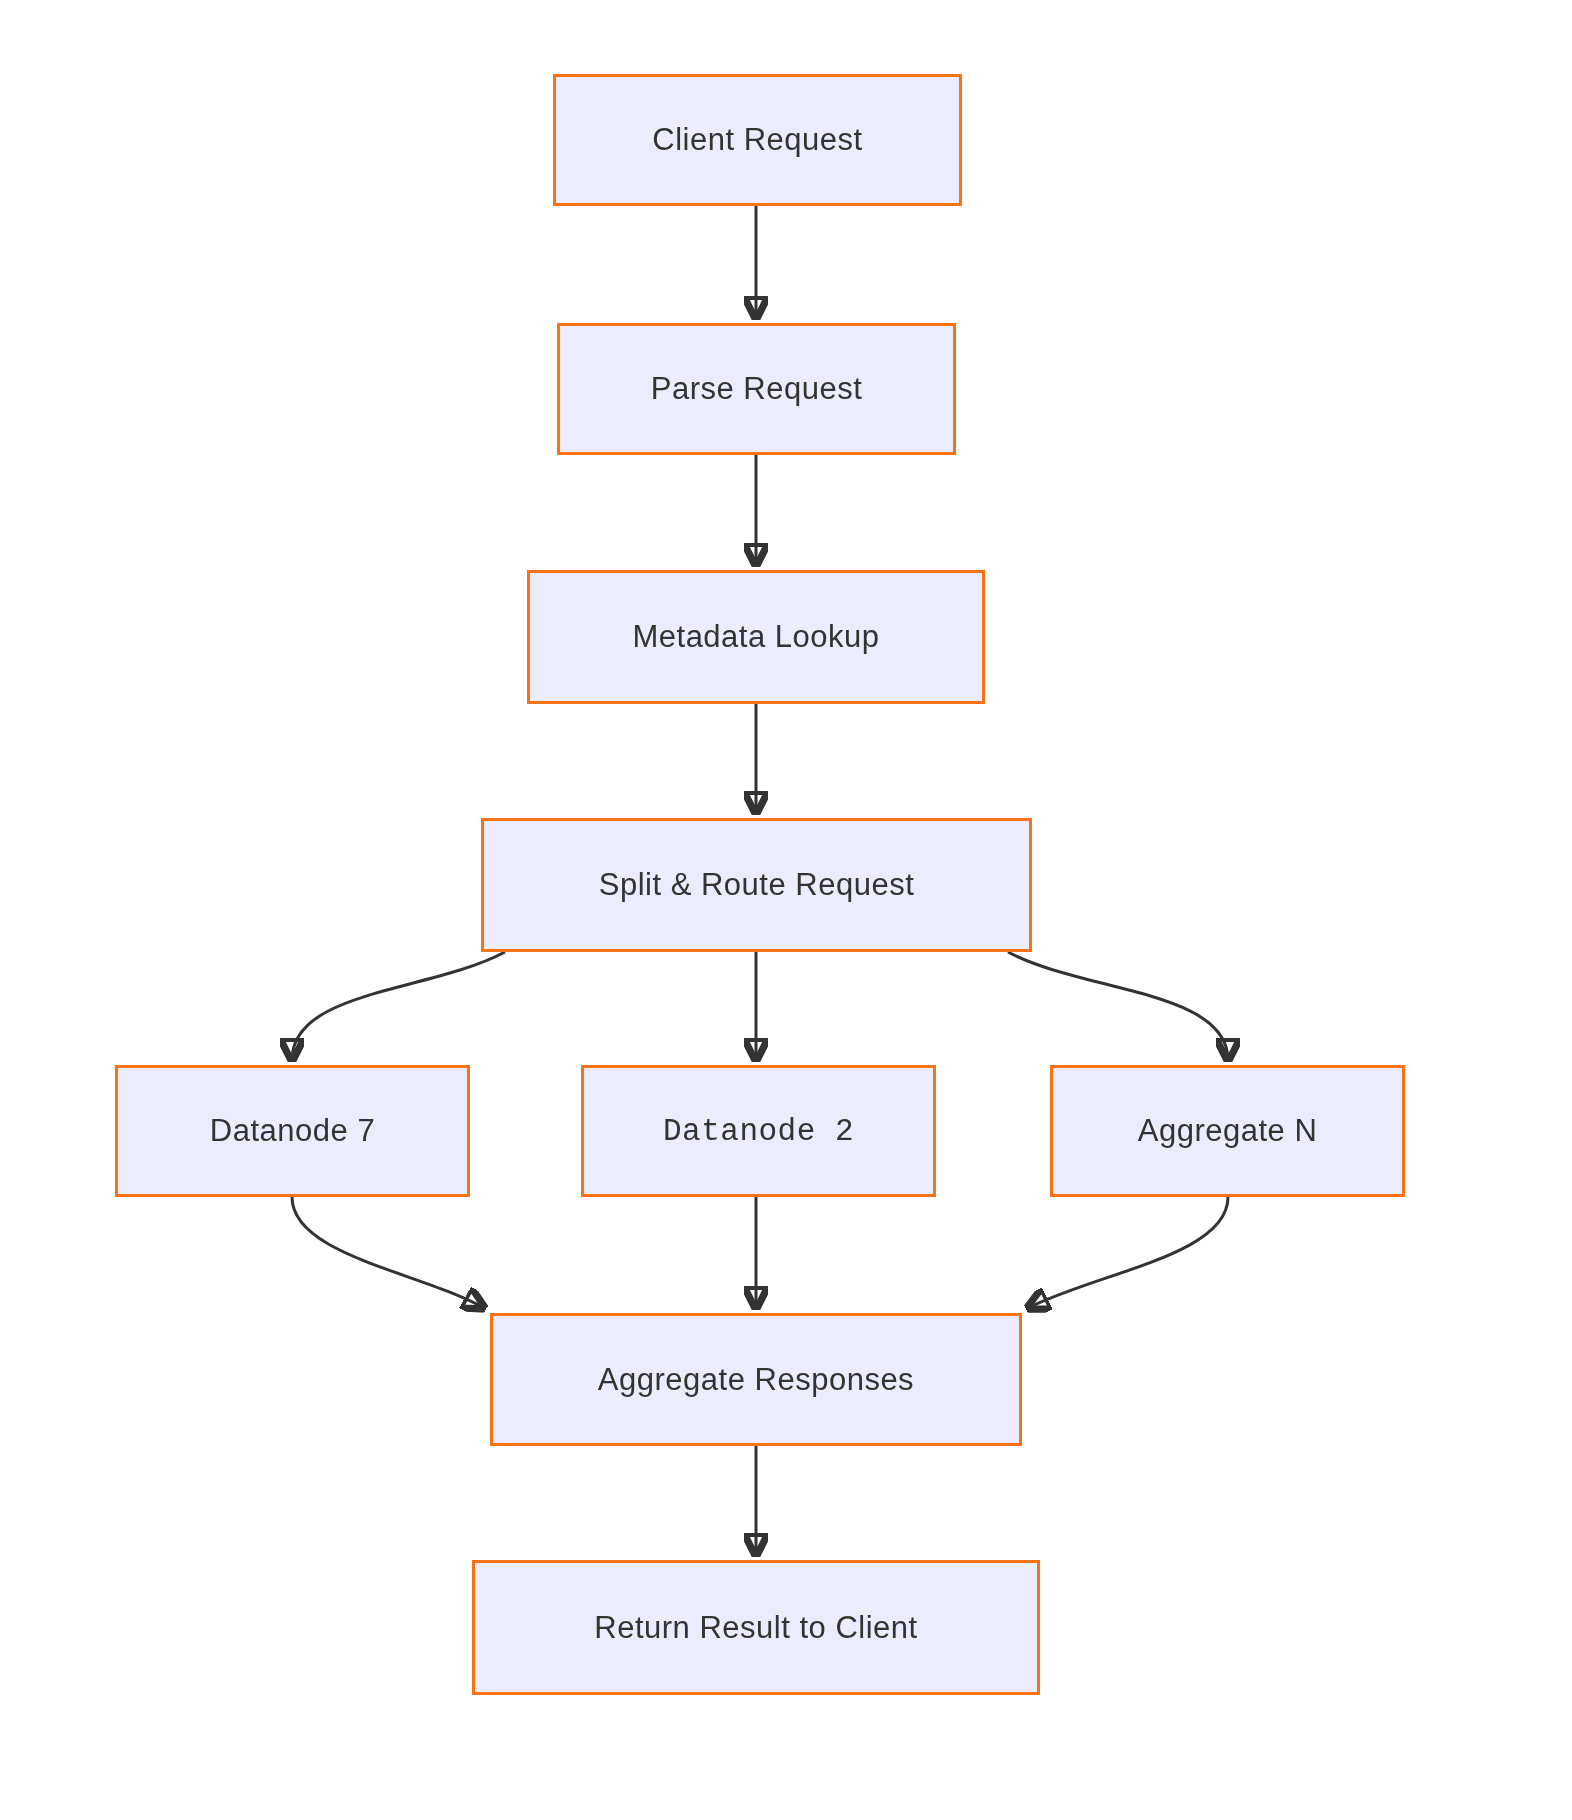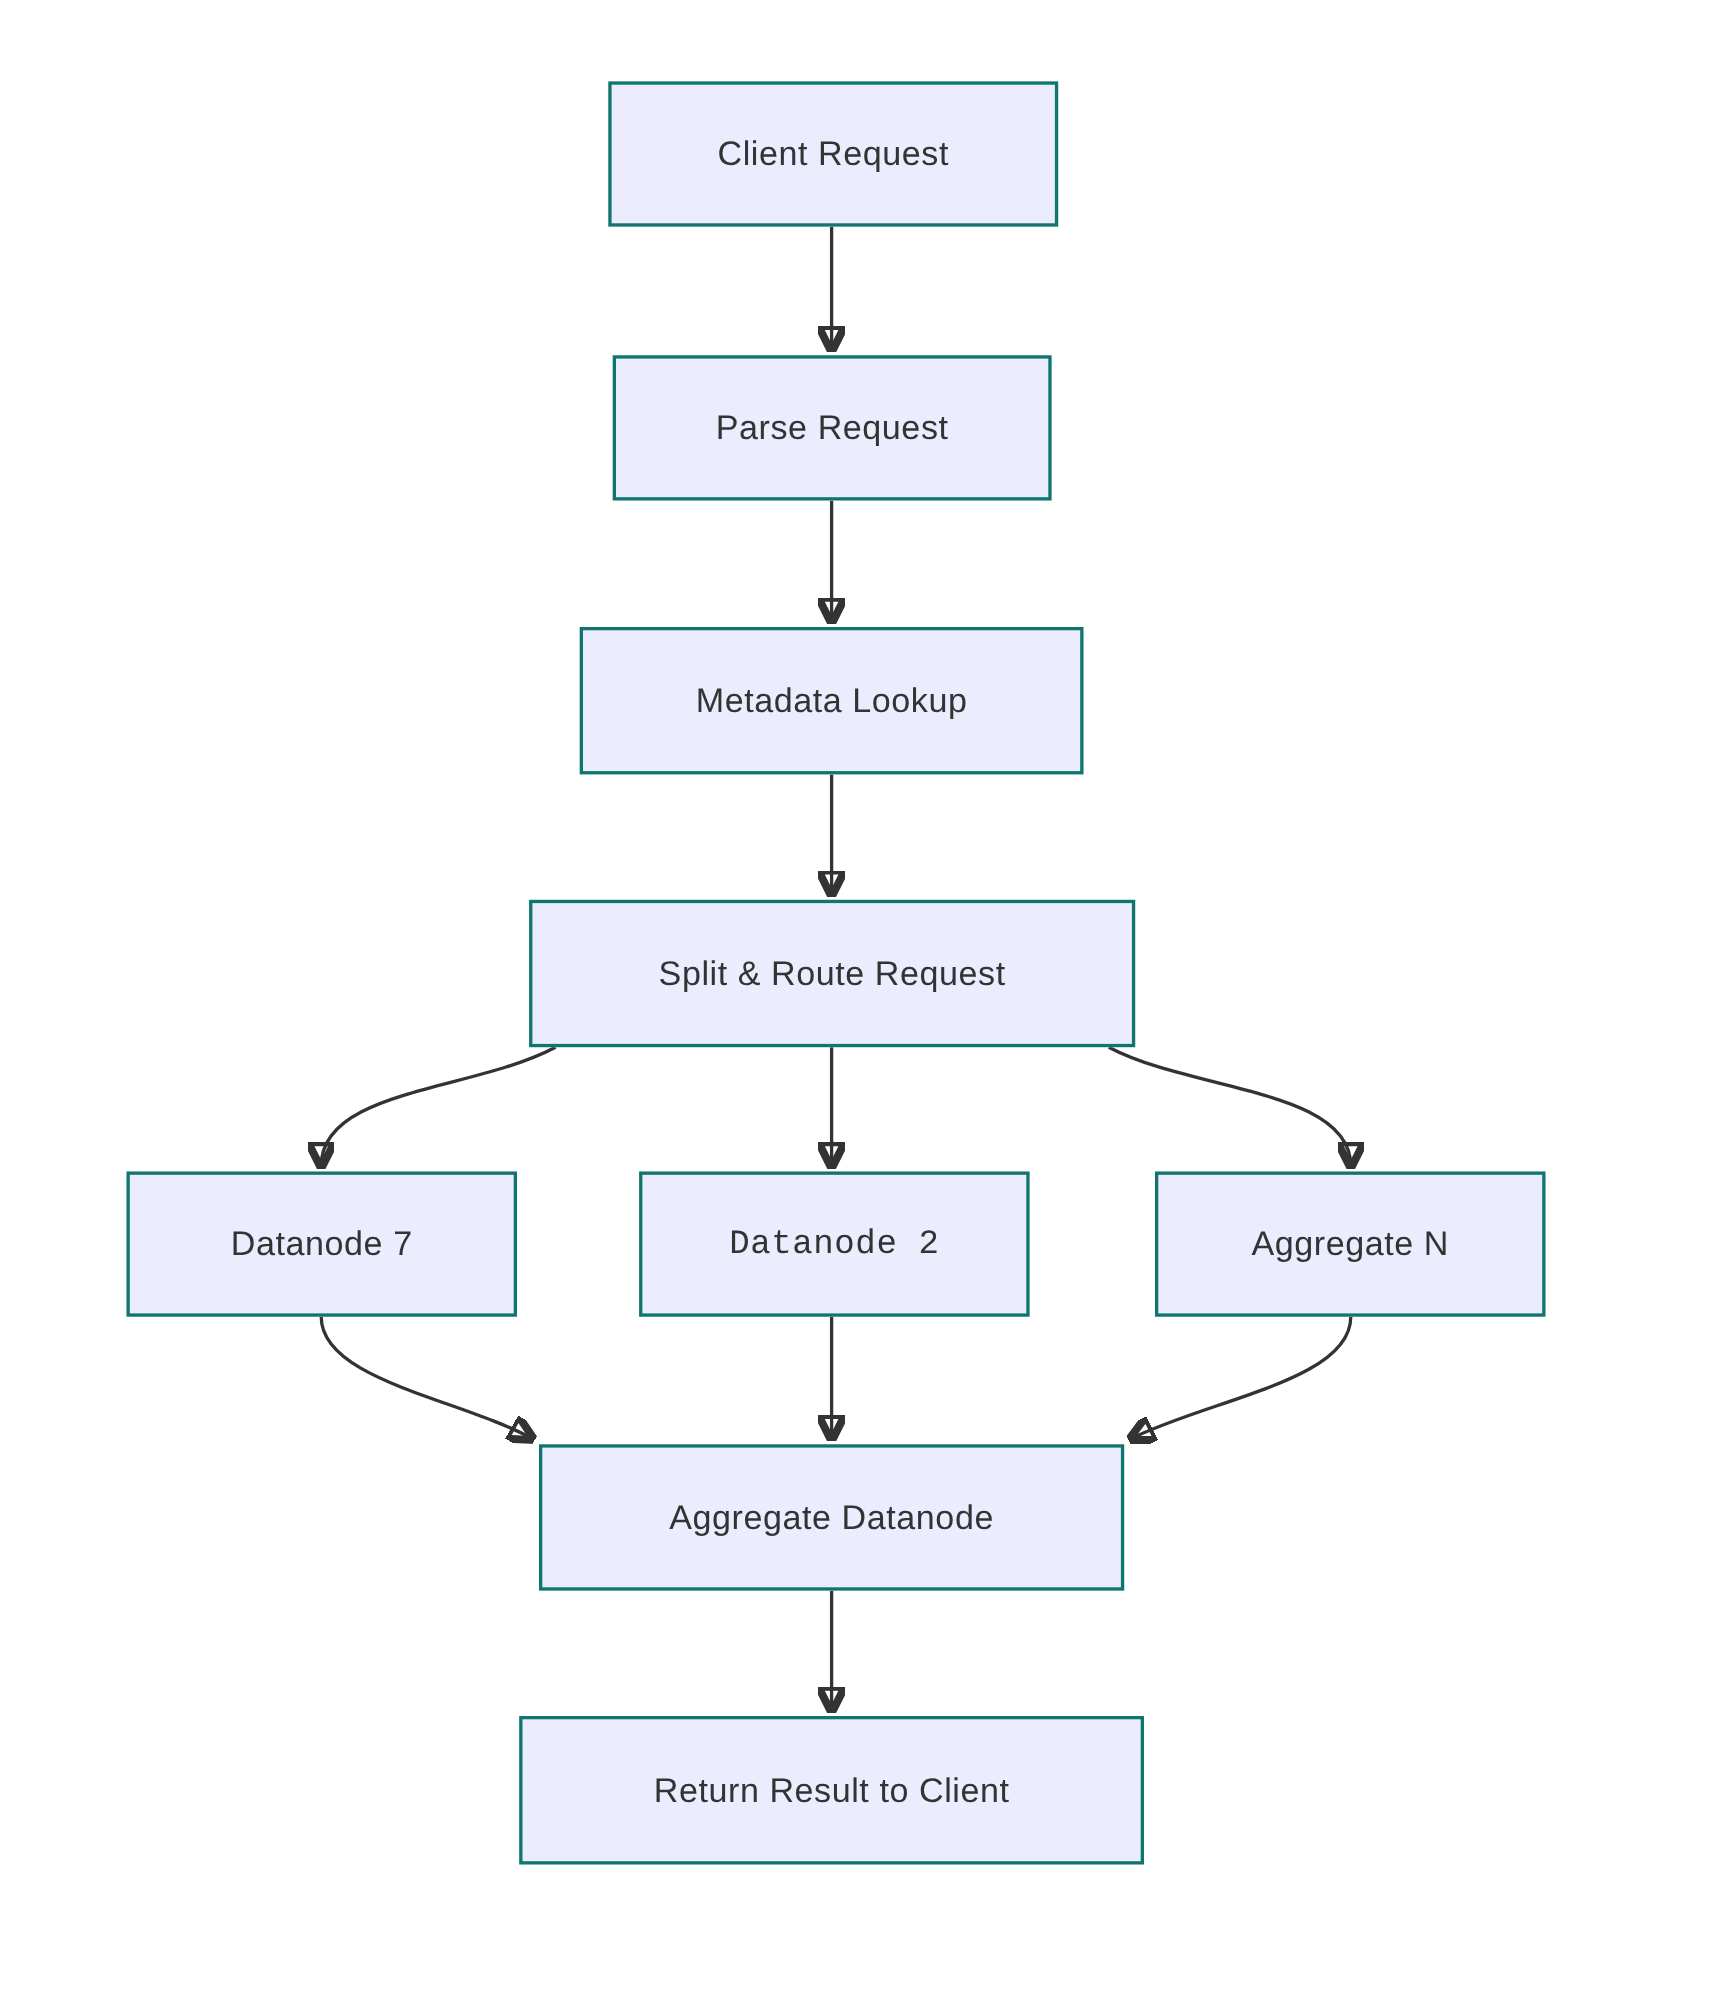--- a/index.html
+++ b/index.html
@@ -24,21 +24,21 @@
   }
   .edges path {
     fill: none;
     stroke: #333333;
     stroke-width: 3px;
   }
   .node {
     position: absolute;
     box-sizing: border-box;
     background: #ECECFF;
-    border: 3px solid #0f766e;
+    border: 3px solid #f97316;
     display: flex;
     align-items: center;
     justify-content: center;
     text-align: center;
   }
   .node span {
     color: #333333;
     font-size: 31px;
     font-weight: 400;
     letter-spacing: 0.5px;
@@ -90,20 +90,20 @@
 
   <div class="node" style="left:581px; top:1065px; width:355px; height:132px;font-family:Liberation Mono, monospace;">
     <span>Datanode 2</span>
   </div>
 
   <div class="node" style="left:1050px; top:1065px; width:355px; height:132px;">
     <span>Aggregate N</span>
   </div>
 
   <div class="node" style="left:490px; top:1313px; width:532px; height:133px;">
-    <span>Aggregate Datanode</span>
+    <span>Aggregate Responses</span>
   </div>
 
   <div class="node" style="left:472px; top:1560px; width:568px; height:135px;text-align:center;">
     <span>Return Result to Client</span>
   </div>
 
 </div>
 
 </body></html>

